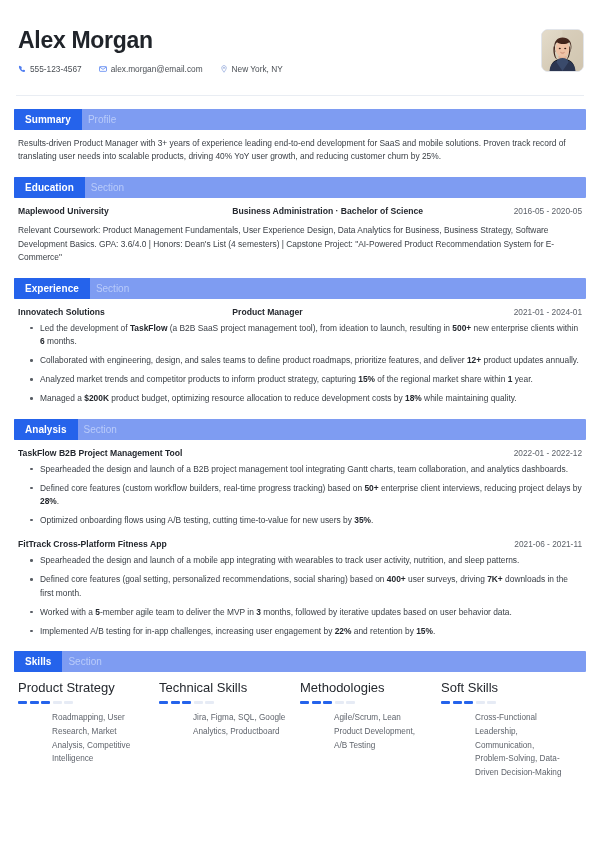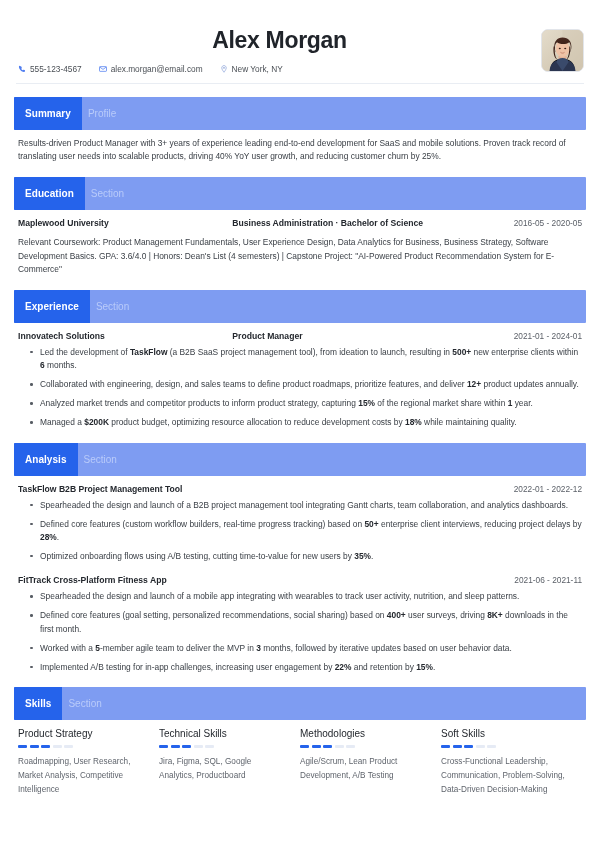--- a/index.html
+++ b/index.html
@@ -11,45 +11,45 @@
     width: 600px; height: 848px;
     overflow: hidden;
     font-family: "Liberation Sans", sans-serif;
     color: #2f3337;
     -webkit-font-smoothing: antialiased;
   }
   .page { width: 600px; padding: 0 14px; }
 
   
   .header { display: flex; align-items: flex-start; padding-top: 26px; }
-  .header-left { flex: 1 1 auto; min-width: 0; text-align: center; }
+  .header-left { flex: 1 1 auto; min-width: 0; }
   .name {
     font-size: 23px; font-weight: 700; letter-spacing: -0.3px;
     color: #20242a; margin: 0 0 1px 4px; line-height: 1.25;
   }
   .avatar {
     width: 43px; height: 43px; flex: 0 0 43px;
     border-radius: 7px; overflow: hidden;
     border: 1px solid #e2e5ea; margin-top: 3px; margin-right: 2px;
     position: relative; background: #d9cfc0;
   }
   .avatar svg { display: block; width: 100%; height: 100%; }
 
   .contact-row {
     display: flex; align-items: center; gap: 17px;
-    margin: 9px 0 0 4px; font-size: 8.3px; color: #4a4f55;
+    margin: 9px 0 12px 4px; font-size: 8.3px; color: #4a4f55;
   }
   .contact-item { display: flex; align-items: center; gap: 4px; white-space: nowrap; }
   .contact-item svg { flex: 0 0 auto; display: block; }
   .rule { height: 1px; background: #e9edf3; margin: 9px 2px 0 2px; }
 
   
   .sec-bar {
     display: flex; align-items: stretch;
-    background: #7e9cf2; height: 33px; margin-top: 13px;
+    background: #7e9cf2; height: 21px; margin-top: 13px;
     border-radius: 1px; overflow: hidden;
   }
   .sec-tab {
     background: #2563eb; color: #ffffff;
     font-size: 10px; font-weight: 700;
     padding: 0 11px; display: flex; align-items: center;
     letter-spacing: 0.05px;
   }
   .sec-kind {
     color: #b9cbfa; font-size: 10px; font-weight: 400;
@@ -78,25 +78,25 @@
   }
   ul.bullets li:before {
     content: ""; position: absolute; left: 12px; top: 5px;
     width: 2.6px; height: 2.6px; border-radius: 50%; background: #585d64;
   }
   b, strong { font-weight: 700; color: #24282e; }
 
   
   .skills-grid { display: flex; gap: 0; margin-top: 8px; padding: 0 4px; }
   .skill-col { flex: 1 1 25%; padding-right: 14px; }
-  .skill-title { font-size: 10px; font-weight: 400; color: #24282e; margin-bottom: 6px; }
+  .skill-title { font-size: 13px; font-weight: 400; color: #24282e; margin-bottom: 6px; }
   .dashes { display: flex; gap: 2.5px; margin-bottom: 7px; }
   .dash { width: 9px; height: 3px; border-radius: 1px; background: #2563eb; }
   .dash.off { background: #e6ebf5; }
-  .skill-items { font-size: 8.2px; line-height: 1.68; color: #60656d; }
+  .skill-items { font-size: 8.2px; line-height: 1.68; color: #60656d; margin-left: 34px; }
 </style>
 </head>
 <body>
 
 <div class="page">
 
   <div class="header">
     <div class="header-left">
       <h1 class="name">Alex Morgan</h1>
       <div class="contact-row">
@@ -227,21 +227,21 @@
           <li>Optimized onboarding flows using A/B testing, cutting time-to-value for new users by <b>35%</b>.</li>
         </ul>
 
       <div class="entry-head" style="margin-top:11px;gap:16px;">
         <div class="eh-org">FitTrack Cross-Platform Fitness App</div>
         <div class="eh-role"></div>
         <div class="eh-date">2021-06 - 2021-11</div>
       </div>
       <ul class="bullets">
           <li>Spearheaded the design and launch of a mobile app integrating with wearables to track user activity, nutrition, and sleep patterns.</li>
-          <li>Defined core features (goal setting, personalized recommendations, social sharing) based on <b>400+</b> user surveys, driving <b>8K+</b> downloads in the first month.</li>
+          <li>Defined core features (goal setting, personalized recommendations, social sharing) based on <b>400+</b> user surveys, driving <b>7K+</b> downloads in the first month.</li>
           <li>Worked with a <b>5</b>-member agile team to deliver the MVP in <b>3</b> months, followed by iterative updates based on user behavior data.</li>
           <li>Implemented A/B testing for in-app challenges, increasing user engagement by <b>22%</b> and retention by <b>15%</b>.</li>
         </ul>
 
     </div>
   </div>
 
   <div>
     <div class="sec-bar">
       <div class="sec-tab">Skills</div>

